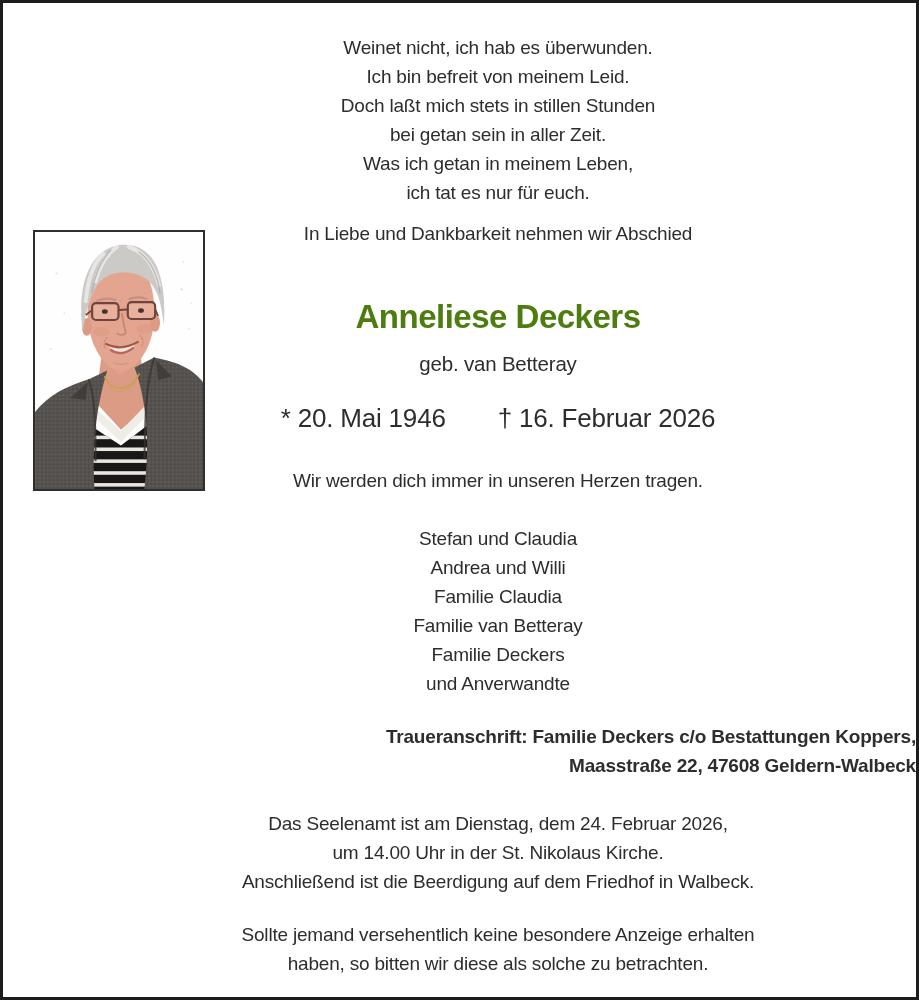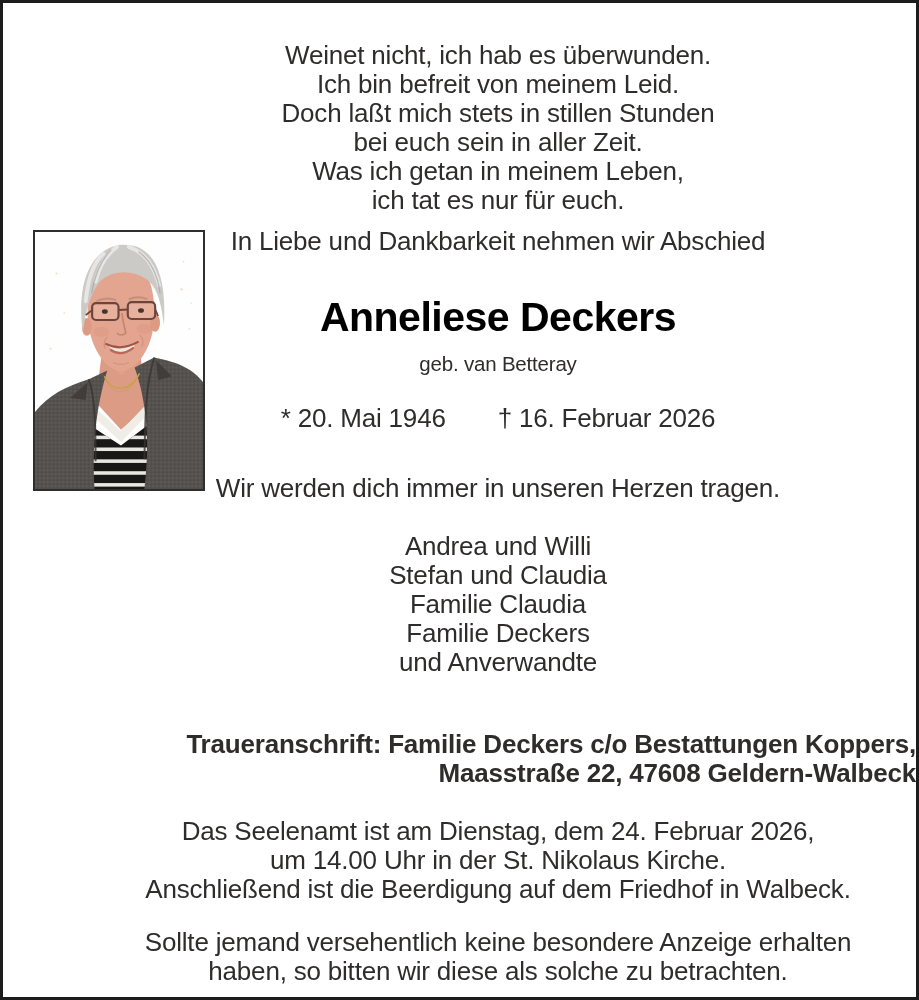--- a/index.html
+++ b/index.html
@@ -19,33 +19,32 @@
     overflow: hidden;
   }
   .col {
     position: absolute;
     left: 77px;
     right: 0;
     text-align: center;
     letter-spacing: -0.2px;
   }
   .body-size {
-    font-size: 26px;
+    font-size: 19px;
     line-height: 29px;
-    margin-top: 8px;
   }
   .poem       { top: 30px; }
   .intro      { top: 216px; }
   .name       {
     top: 291px;
-    font-size: 41px;
+    font-size: 33px;
     font-weight: 700;
     letter-spacing: -0.5px;
     line-height: 46px;
-    color: #000000;
+    color: #4d7c0f;
   }
   .maiden     { top: 348px; font-size: 20.5px; line-height: 26px; }
   .dates      { top: 398px; font-size: 26px; line-height: 34px; }
   .dates .date-part { display: inline-block; margin: 0 26px; white-space: nowrap; }
   .motto      { top: 463px; }
   .mourners   { top: 521px; }
   .address    { top: 719px; text-align: right; padding-left: 95px; font-weight: bold; }
   .service    { top: 806px; }
   .note       { top: 917px; }
 
@@ -157,41 +156,42 @@
       <path d="M72,113 Q88,121 106,111" stroke="#9e5547" stroke-width="2" fill="none"></path>
       <path d="M77,119 Q88,127 101,117" stroke="#b9685a" stroke-width="2.4" fill="none"></path>
       <path d="M80,132 Q88,136 96,132" stroke="#c5836c" stroke-width="1.2" fill="none" opacity="0.5"></path>
     </svg>
   </div>
 
   <div class="col poem body-size">
     <div>Weinet nicht, ich hab es überwunden.</div>
     <div>Ich bin befreit von meinem Leid.</div>
     <div>Doch laßt mich stets in stillen Stunden</div>
-    <div>bei euch sein in aller Zeit.</div>
+    <div>bei getan sein in aller Zeit.</div>
     <div>Was ich getan in meinem Leben,</div>
     <div>ich tat es nur für euch.</div>
   </div>
 
   <div class="col intro body-size">In Liebe und Dankbarkeit nehmen wir Abschied</div>
 
   <div class="col name">Anneliese Deckers</div>
 
   <div class="col maiden">geb. van Betteray</div>
 
   <div class="col dates">
     <span class="date-part">* 20. Mai 1946</span><span class="date-part">† 16. Februar 2026</span>
   </div>
 
   <div class="col motto body-size">Wir werden dich immer in unseren Herzen tragen.</div>
 
   <div class="col mourners body-size">
+    <div>Stefan und Claudia</div>
     <div>Andrea und Willi</div>
-    <div>Stefan und Claudia</div>
     <div>Familie Claudia</div>
+    <div>Familie van Betteray</div>
     <div>Familie Deckers</div>
     <div>und Anverwandte</div>
   </div>
 
   <div class="col address body-size">
     <div>Traueranschrift: Familie Deckers c/o Bestattungen Koppers,</div>
     <div>Maasstraße 22, 47608 Geldern-Walbeck</div>
   </div>
 
   <div class="col service body-size">

